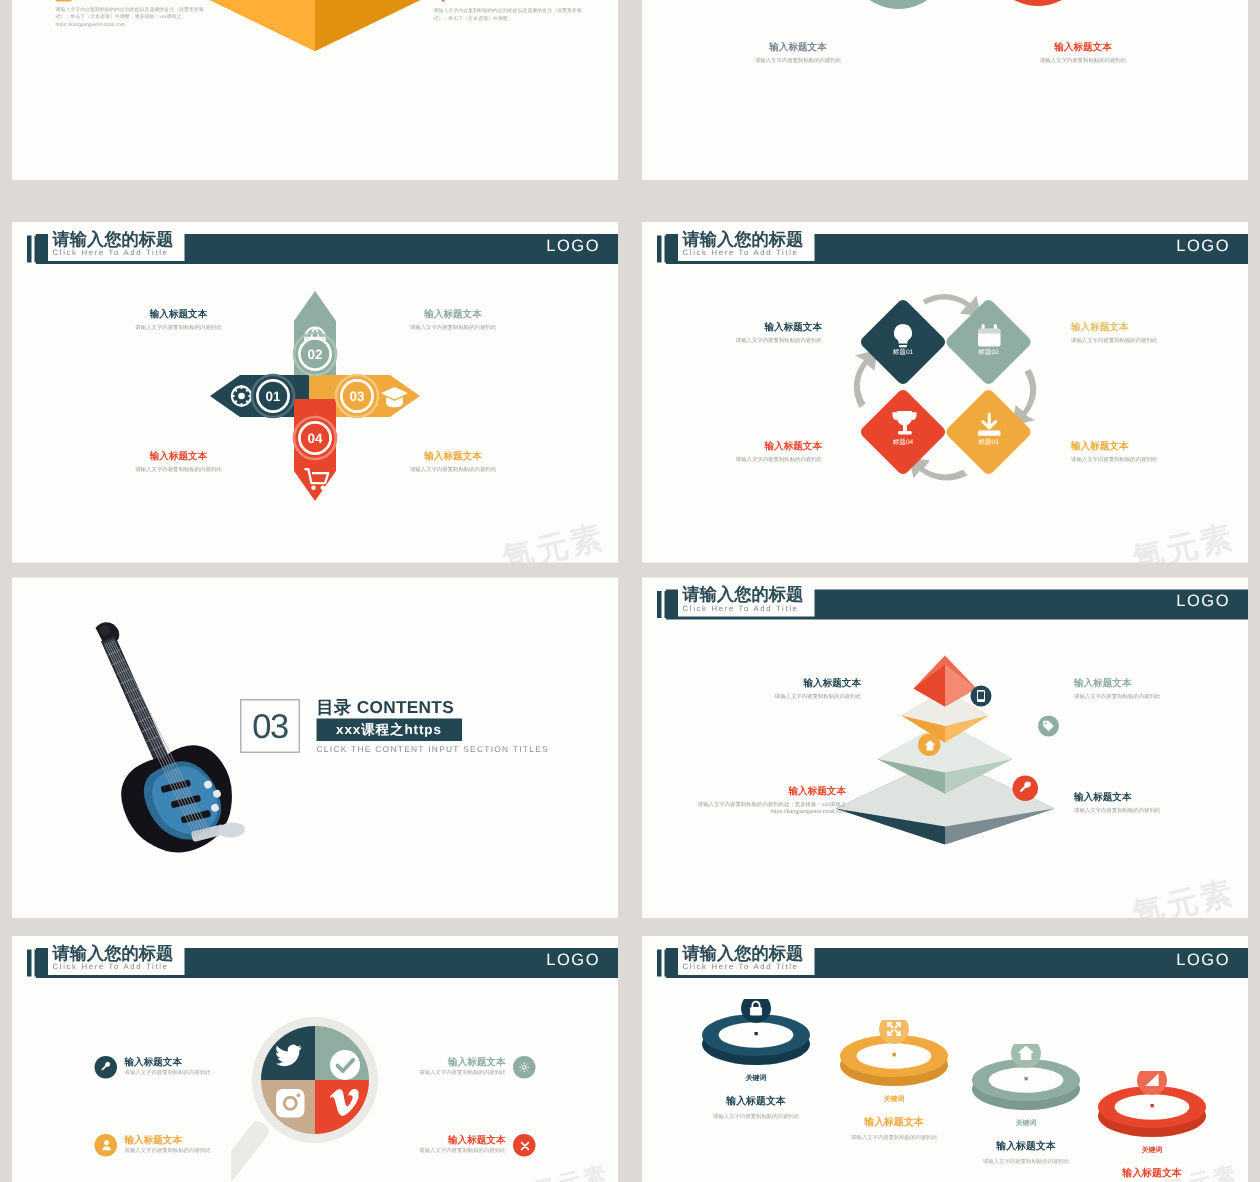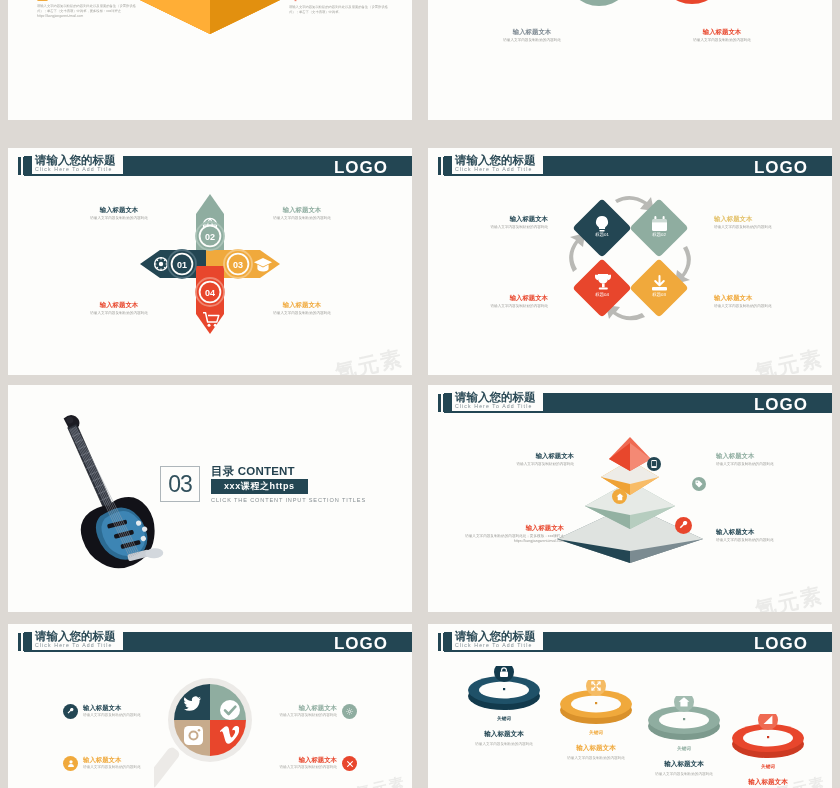--- a/index.html
+++ b/index.html
@@ -45,22 +45,22 @@
   }
   .hdr-title {
     font-size:11.5px; font-weight:bold; color:#2c4b57; line-height:12px;
     white-space:nowrap;
   }
   .hdr-sub {
     font-size:5.2px; color:#7d8a90; letter-spacing:1.1px; line-height:7px;
     white-space:nowrap;
   }
   .hdr-logo {
-    position:absolute; right:24px; top:2px;
-    font-size:17px; font-weight:bold; color:#ffffff; letter-spacing:1px;
+    position:absolute; right:12px; top:2px;
+    font-size:11px; font-weight:normal; color:#ffffff; letter-spacing:1px;
   }
 
   
   .tb { position:absolute; width:96px; }
   .tb .t { font-size:6.4px; font-weight:bold; line-height:9px; white-space:nowrap; }
   .tb .d { font-size:3.6px; color:#9a9a96; line-height:5.2px; margin-top:2px; }
   .tb.r { text-align:right; }
   .tb.c { text-align:center; }
 
   .c-dark  { color:#234653; }
@@ -432,21 +432,21 @@
             <line x1="61.8" y1="16" x2="66" y2="158"></line>
               <line x1="63.1" y1="16" x2="68" y2="158"></line>
             <line x1="64.4" y1="16" x2="70" y2="158"></line>
               <line x1="65.7" y1="16" x2="72" y2="158"></line>
           </g>
         </g>
       </svg>
     </div>
 
     <div class="num-box">03</div>
-    <div class="cont-t1">目录 CONTENT</div>
+    <div class="cont-t1">目录 CONTENTS</div>
     <div class="cont-bar">xxx课程之https</div>
     <div class="cont-t3">CLICK THE CONTENT INPUT SECTION TITLES</div>
   </div>
 
   <div class="slide s6">
     <div class="hdr">
       <div class="hdr-bar"></div>
       <div class="hdr-ticks">
           <i></i>
           <i></i>

